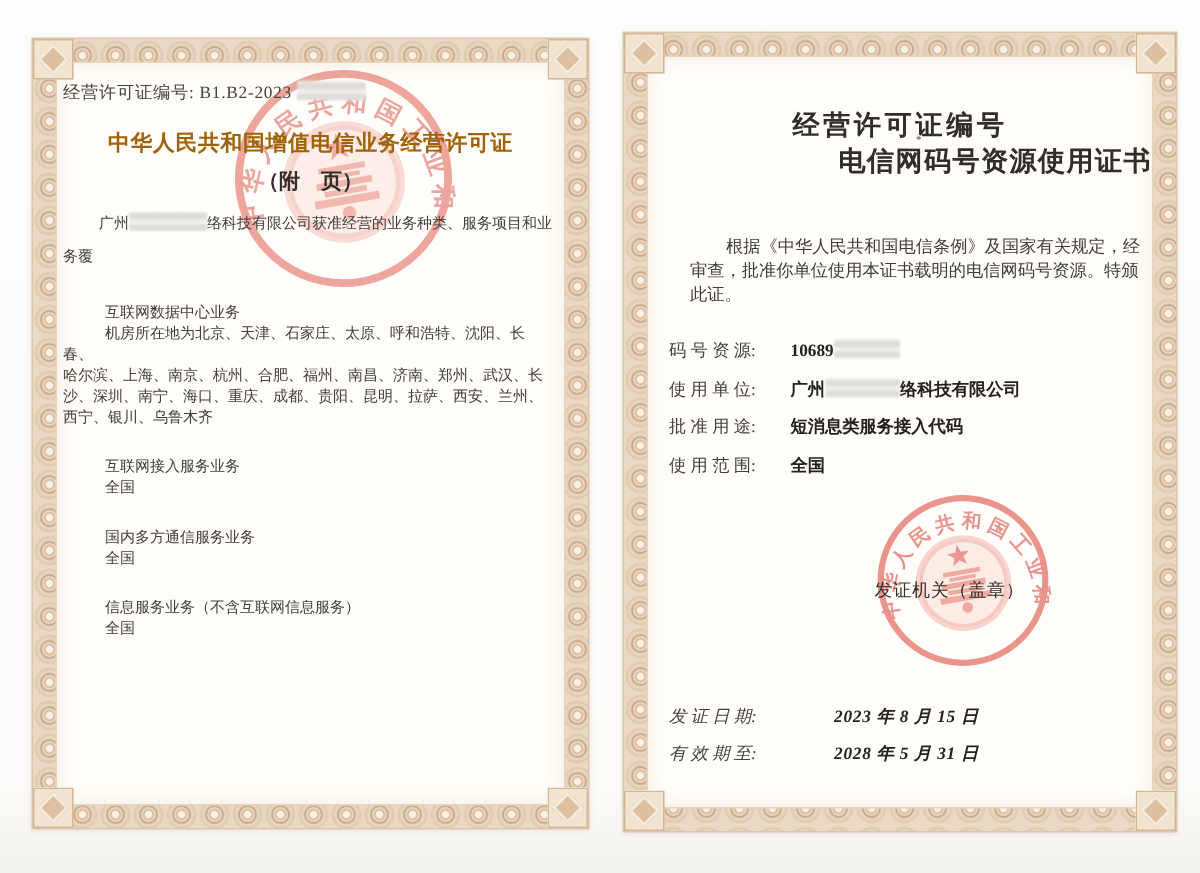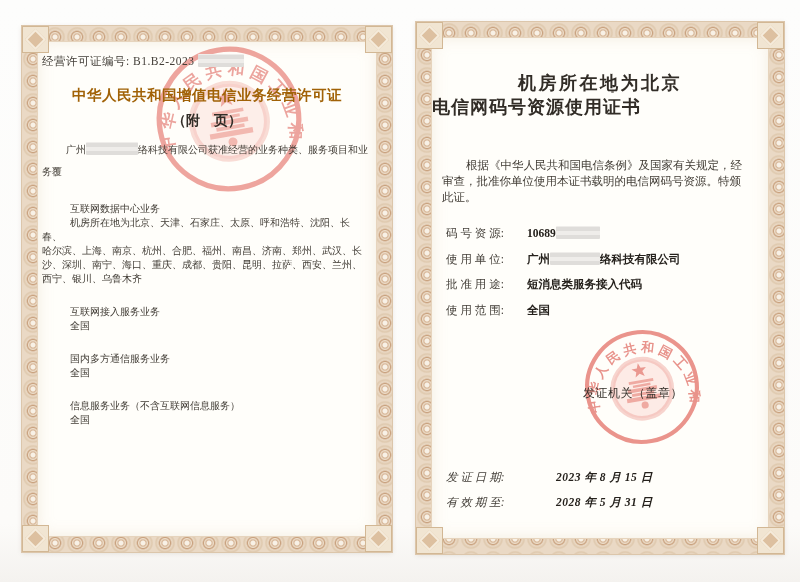--- a/index.html
+++ b/index.html
@@ -50,23 +50,23 @@
   .l-sub{position:absolute;left:0;right:0;top:70px;text-align:center;font-size:14px;font-weight:bold;color:#322d27;}
   .l-body{position:absolute;left:4px;right:8px;top:97px;font-size:10px;line-height:14px;color:#413c35;}
   .intro-line{line-height:22px;}
   .intro-line.i1{text-indent:24px;}
   .svc-name{margin-left:28px;margin-top:19px;}
   .scope-line.first{text-indent:28px;}
   .svc-scope{margin-left:28px;}
 
   
   .r-title1{position:absolute;left:0;right:0;top:33px;text-align:center;font-size:18px;font-weight:bold;letter-spacing:2.5px;color:#322d27;}
-  .r-title2{position:absolute;left:0;right:0;top:57px;text-align:left;font-size:18px;font-weight:bold;letter-spacing:1px;color:#322d27;}
+  .r-title2{position:absolute;left:0;right:0;top:57px;text-align:right;font-size:18px;font-weight:bold;letter-spacing:1px;color:#322d27;}
   .r-certno{position:absolute;left:138px;top:100px;font-size:11.5px;color:#45403a;}
-  .r-body{position:absolute;left:10px;top:119px;width:322px;font-size:11.5px;line-height:16px;color:#413c35;}
+  .r-body{position:absolute;left:28px;top:119px;width:322px;font-size:11.5px;line-height:16px;color:#413c35;}
   .r-body .b1{text-indent:24px;}
   .fields{position:absolute;left:14px;top:188px;width:318px;}
   .frow{display:flex;height:25.5px;align-items:flex-start;font-size:11.5px;}
   .flabel{width:81px;color:#45403a;}
   .fvalue{font-weight:bold;color:#25211c;}
   .issuer{position:absolute;left:151px;top:347px;font-size:12px;color:#332f29;z-index:1;letter-spacing:0.5px;}
   .dates{position:absolute;left:14px;top:432px;width:320px;}
   .drow{display:flex;height:25px;align-items:flex-start;font-size:11.5px;font-style:italic;}
   .dlabel{width:110px;color:#45403a;}
   .dvalue{font-weight:bold;color:#25211c;letter-spacing:0.5px;}
@@ -142,21 +142,21 @@
 
   <div class="cert" id="cert-right">
     <div class="corner tl"></div>
     <div class="corner tr"></div>
     <div class="corner bl"></div>
     <div class="corner br"></div>
     <div class="cert-inner">
 
       <div class="artifact-dot"></div>
 
-      <div class="r-title1">机房所在地为北京</div>
+      <div class="r-title1">经营许可证编号</div>
       <div class="r-title2">电信网码号资源使用证书</div>
 
 
       <div class="r-body">
         <div class="b1">根据《中华人民共和国电信条例》及国家有关规定，经</div>
         <div>审查，批准你单位使用本证书载明的电信网码号资源。特颁</div>
         <div>此证。</div>
       </div>
 
       <div class="fields">

